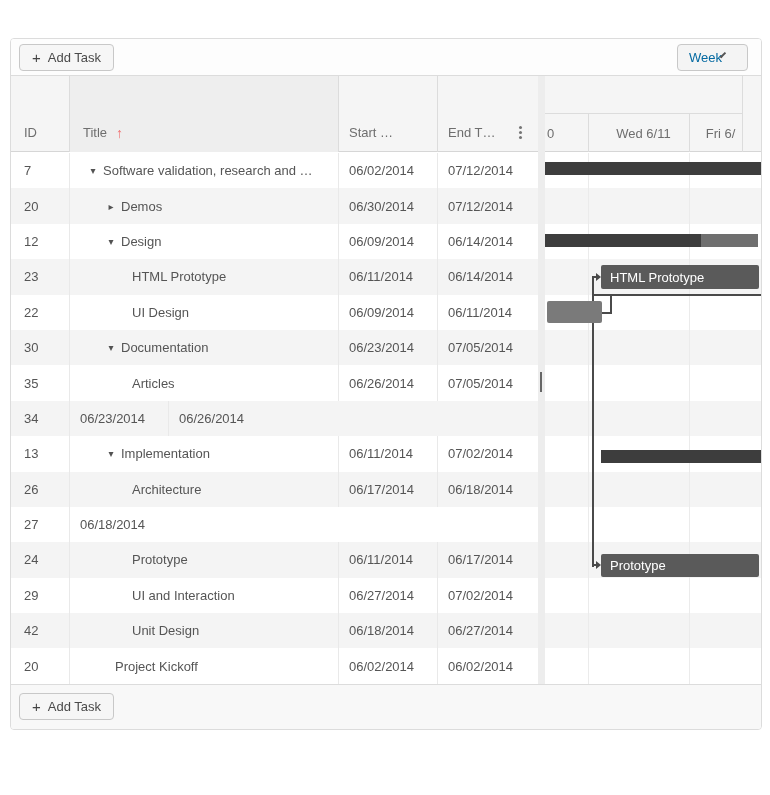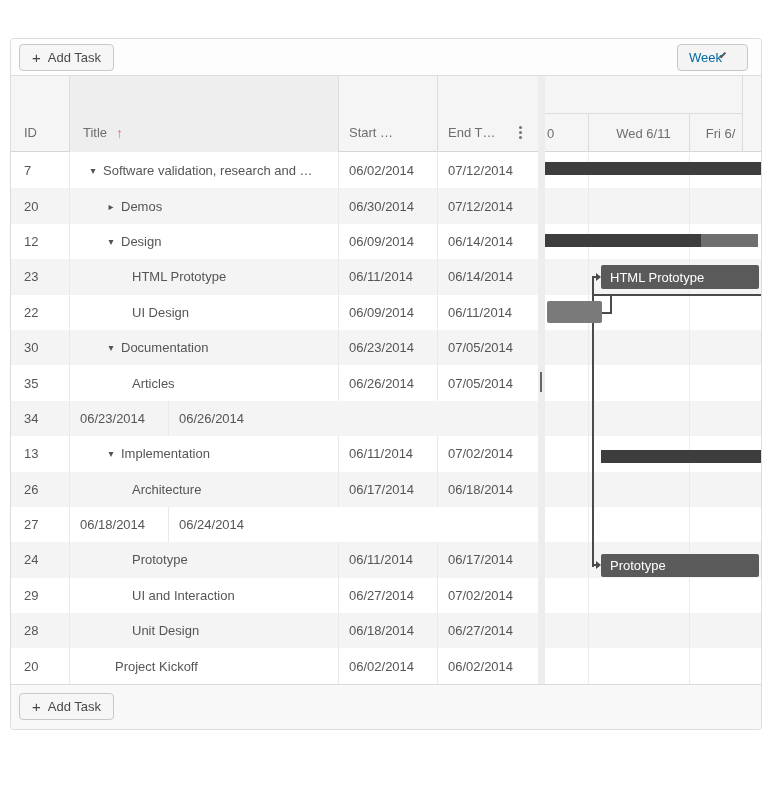--- a/index.html
+++ b/index.html
@@ -218,42 +218,41 @@
         <div class="cell c-title">
           <span style="display: inline-block; width: 62px; flex: 0 0 auto;"></span>
           <span>Architecture</span>
         </div>
         <div class="cell c-start">06/17/2014</div>
         <div class="cell c-end">06/18/2014</div>
       </div>
       <div class="trow">
         <div class="cell c-id">27</div>
         <div class="cell c-start">06/18/2014</div>
-        <div class="cell c-end">06/24/2014</div>
       </div>
       <div class="trow alt">
         <div class="cell c-id">24</div>
         <div class="cell c-title">
           <span style="display: inline-block; width: 62px; flex: 0 0 auto;"></span>
           <span>Prototype</span>
         </div>
         <div class="cell c-start">06/11/2014</div>
         <div class="cell c-end">06/17/2014</div>
       </div>
       <div class="trow">
         <div class="cell c-id">29</div>
         <div class="cell c-title">
           <span style="display: inline-block; width: 62px; flex: 0 0 auto;"></span>
           <span>UI and Interaction</span>
         </div>
         <div class="cell c-start">06/27/2014</div>
         <div class="cell c-end">07/02/2014</div>
       </div>
       <div class="trow alt">
-        <div class="cell c-id">28</div>
+        <div class="cell c-id">42</div>
         <div class="cell c-title">
           <span style="display: inline-block; width: 62px; flex: 0 0 auto;"></span>
           <span>Unit Design</span>
         </div>
         <div class="cell c-start">06/18/2014</div>
         <div class="cell c-end">06/27/2014</div>
       </div>
       <div class="trow">
         <div class="cell c-id">20</div>
         <div class="cell c-title">

